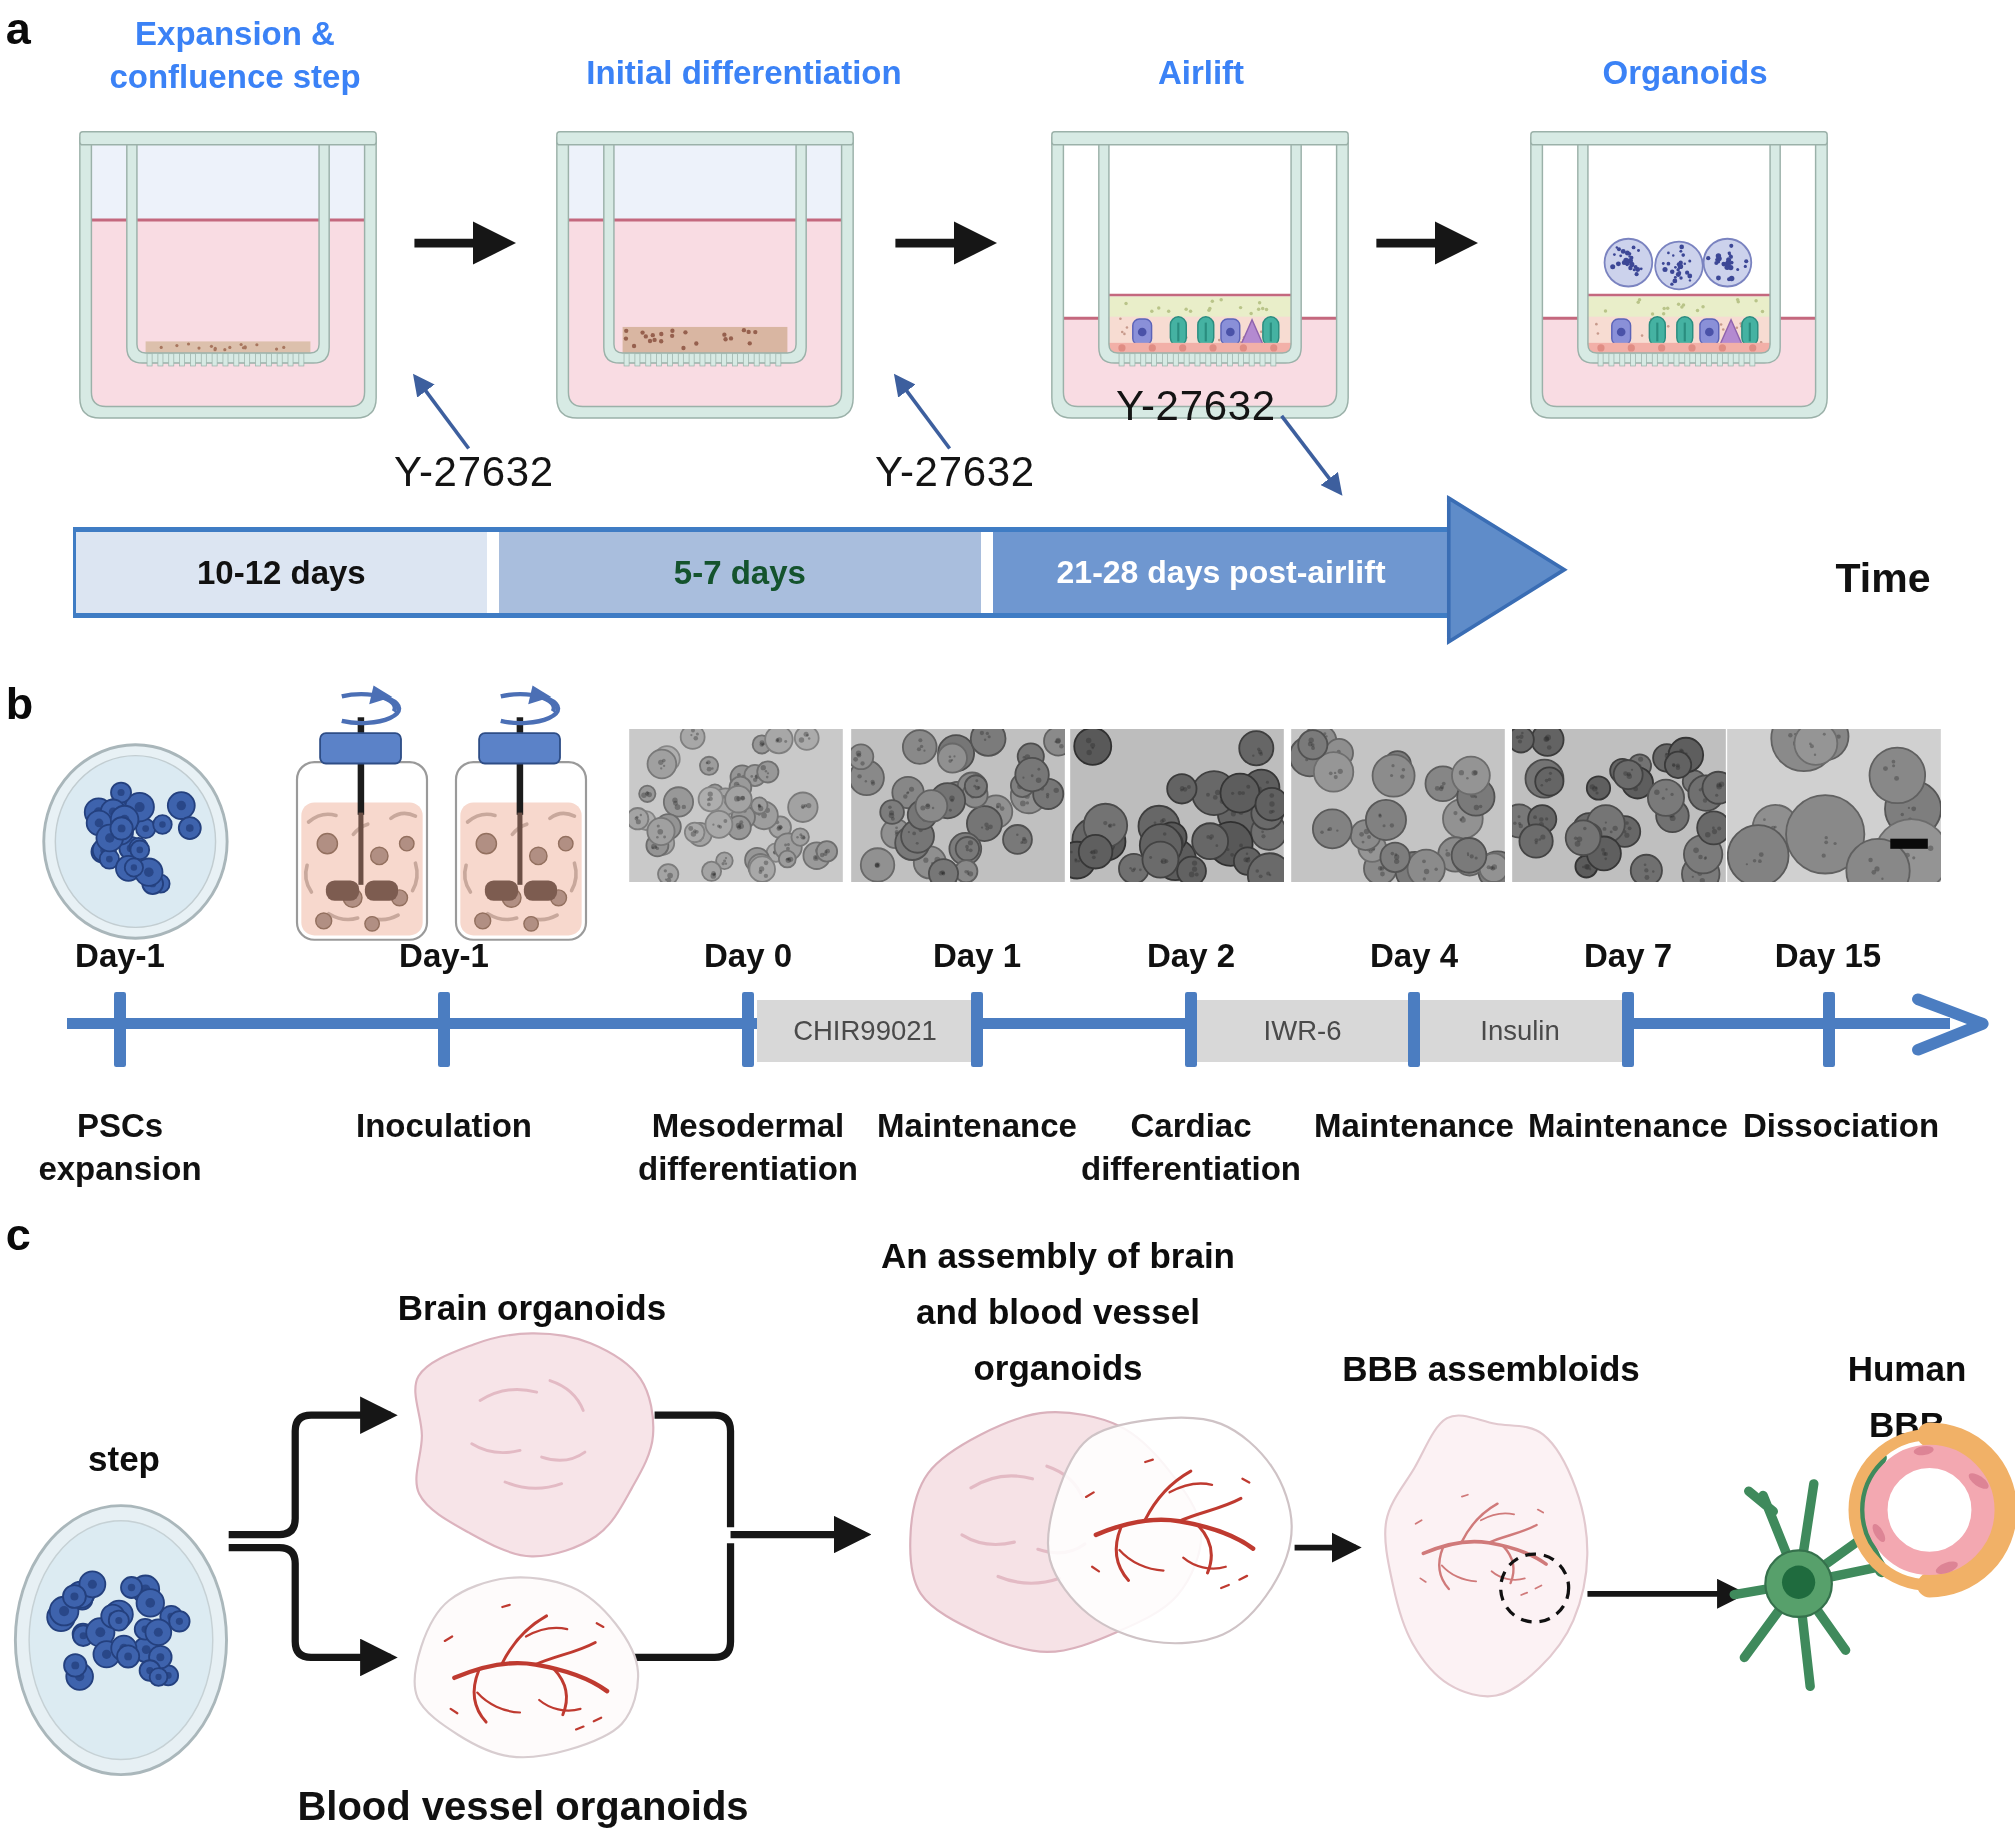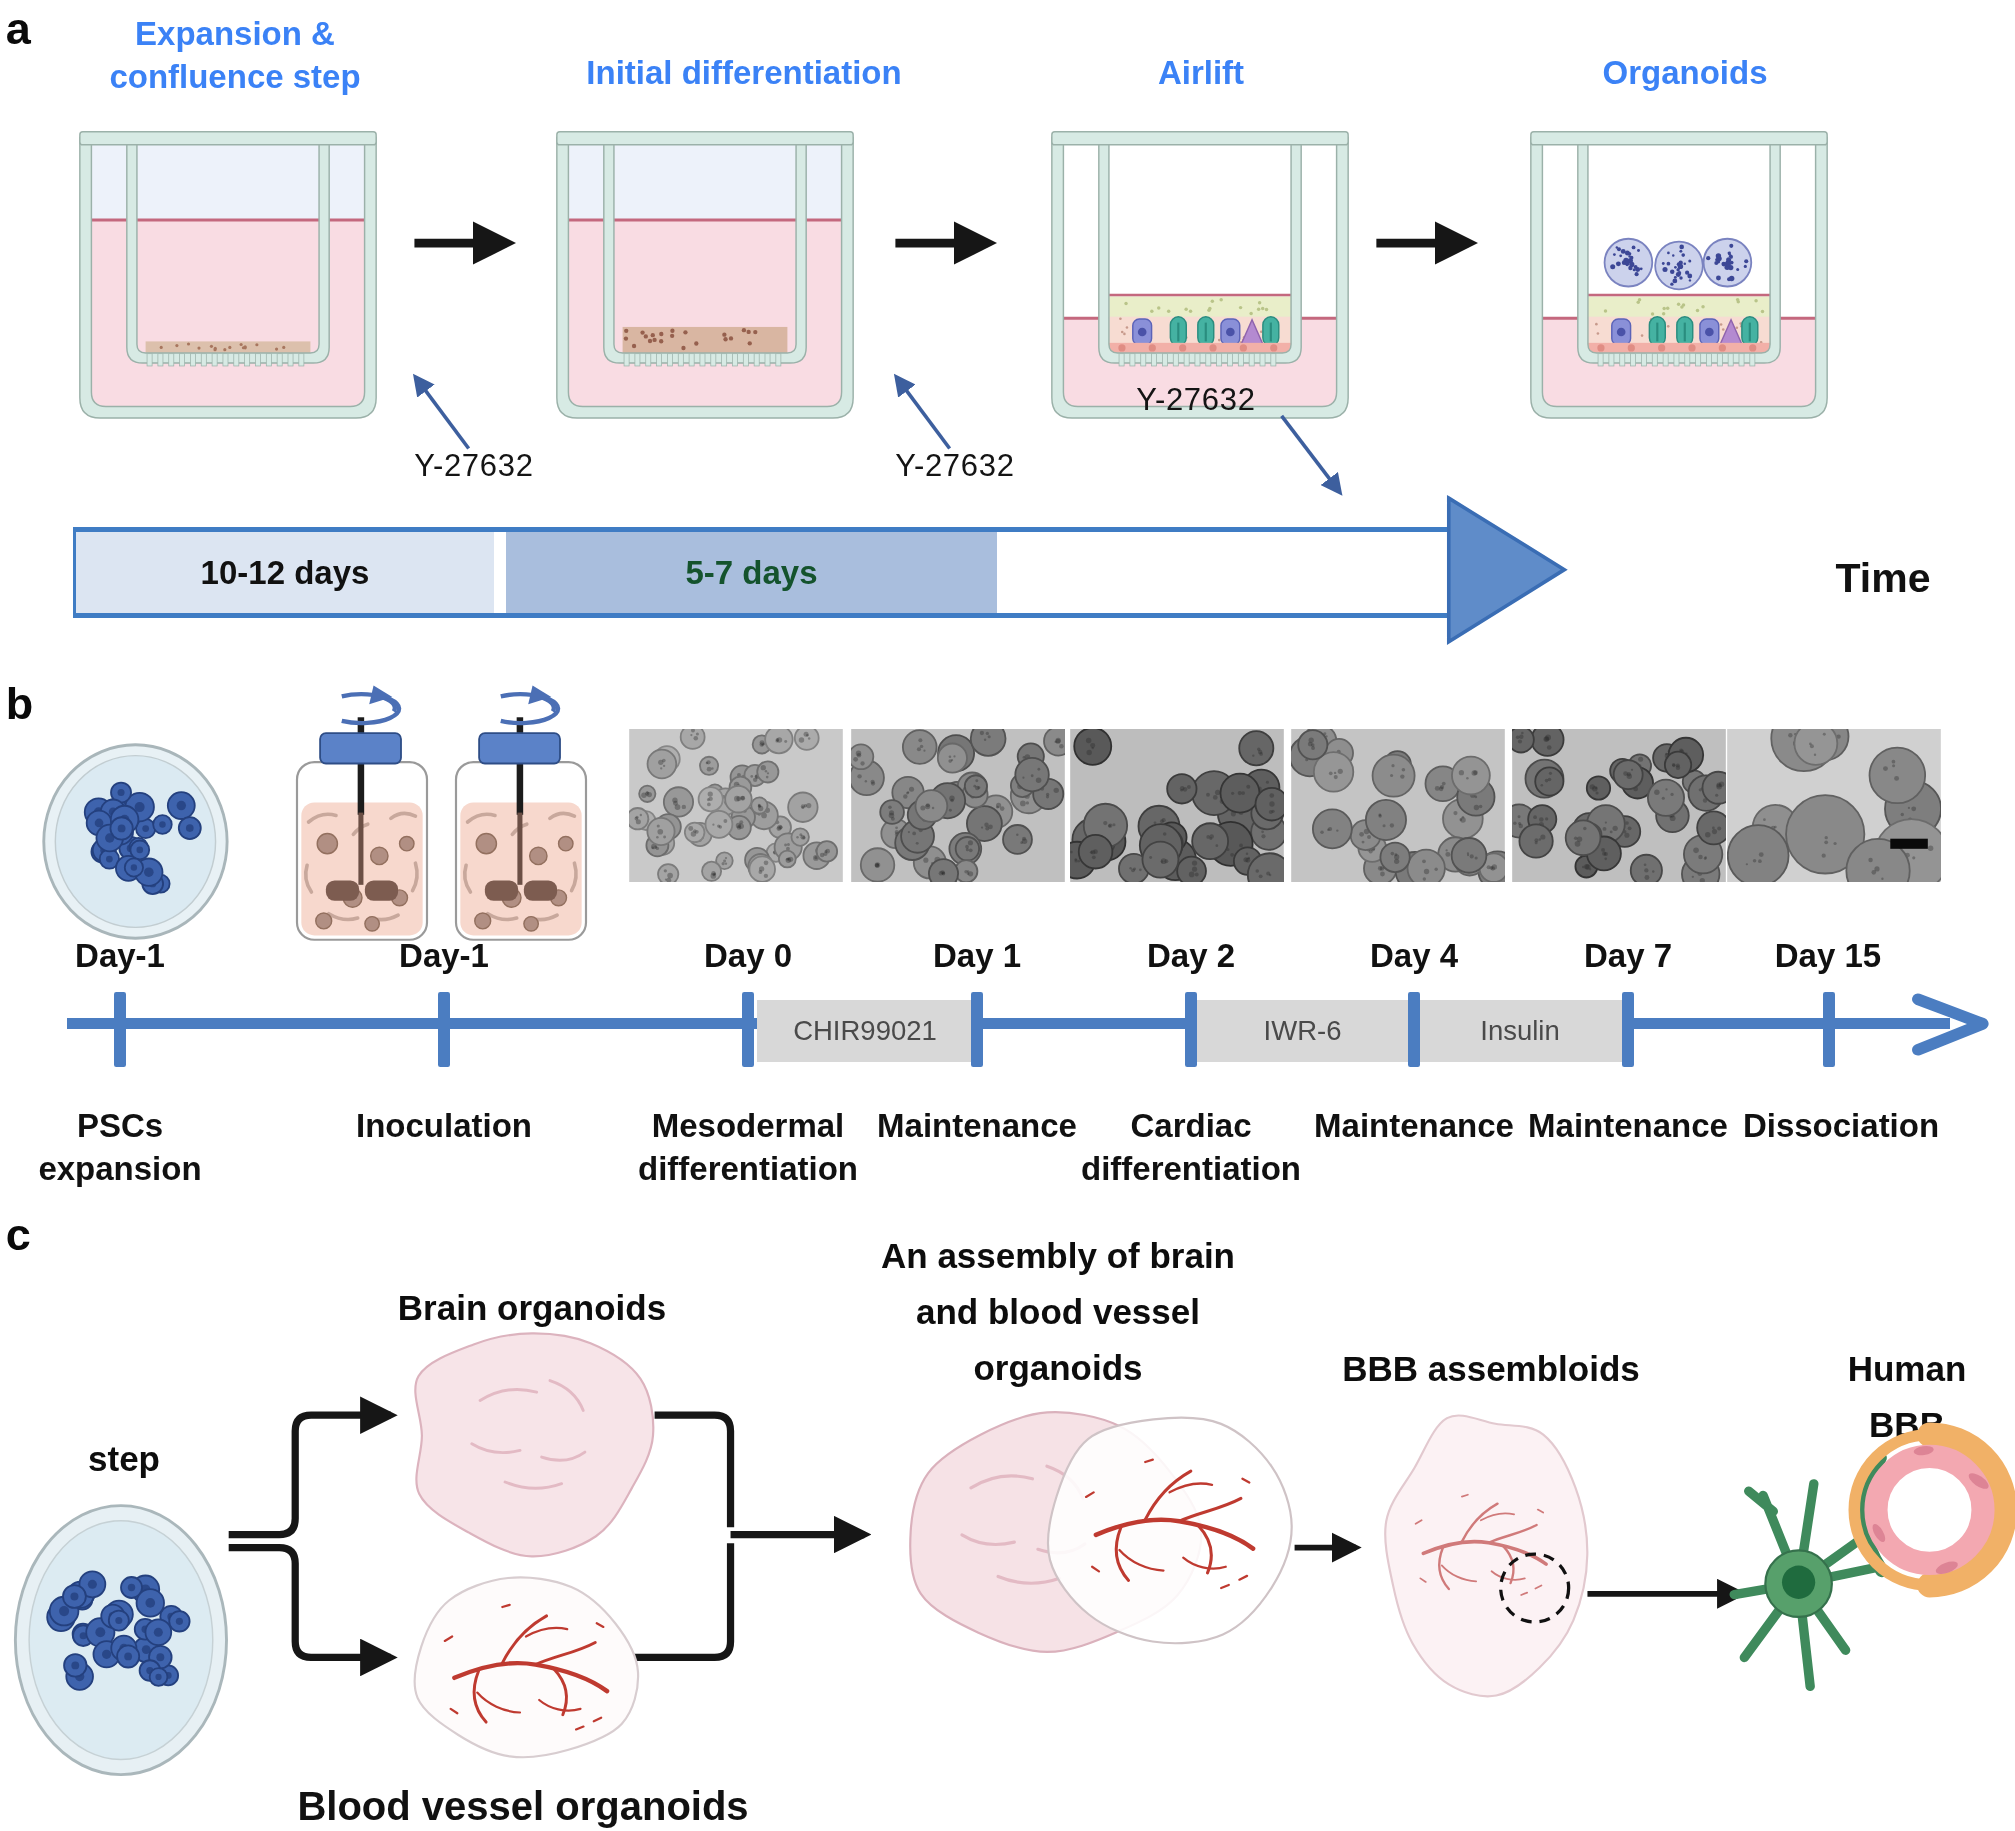--- a/index.html
+++ b/index.html
@@ -3,21 +3,21 @@
 <meta charset="utf-8">
 <style>
   html,body{margin:0;padding:0;background:#fff;}
   #fig{position:relative;width:2015px;height:1831px;background:#ffffff;overflow:hidden;
        font-family:"Liberation Sans",sans-serif;color:#111;}
   .abs{position:absolute;}
   .ctr{transform:translateX(-50%);text-align:center;}
   .pre{white-space:pre-line;}
   .panel-letter{font-size:45px;font-weight:bold;color:#0a0a0a;}
   .stepTitle{font-size:33px;font-weight:bold;line-height:43px;color:#3b82f6;}
-  .y27{font-size:31px;color:#141414;letter-spacing:0.7px;}
+  .y27{font-size:42px;color:#141414;letter-spacing:0.7px;}
   .timeLbl{font-size:41px;font-weight:bold;}
   .tlA{position:absolute;left:73px;top:527px;width:1373px;height:81px;display:flex;
        border-top:5px solid #3f7cc4;border-bottom:5px solid #3f7cc4;border-left:3.6px solid #3f7cc4;gap:12px;}
   .tlA .seg{display:flex;align-items:center;justify-content:center;font-weight:bold;font-size:33px;height:100%;}
   .dayLbl{font-size:33px;font-weight:bold;top:937px;}
   .stageLbl{font-size:33px;font-weight:bold;line-height:43px;top:1104px;}
   .tick{position:absolute;top:992px;width:11.6px;height:75px;background:#4b7dc1;border-radius:2.2px;}
   .tbox{position:absolute;top:1000px;height:62px;background:#d8d8d8;display:flex;align-items:center;justify-content:center;
         font-size:27.5px;color:#4a4a4a;}
   .cTitle{font-size:35px;font-weight:bold;line-height:56px;color:#0d0d0d;}
@@ -388,20 +388,21 @@
     </g>
   </svg>
 
   <div class="abs ctr y27" style="left:474px;top:448px">Y-27632</div>
   <div class="abs ctr y27" style="left:955px;top:448px">Y-27632</div>
   <div class="abs ctr y27" style="left:1196px;top:382px">Y-27632</div>
 
   <div class="tlA">
     <div class="seg" style="width: 418px; background-color: rgb(220, 229, 242); color: rgb(17, 17, 17);">10-12 days</div>
     <div class="seg" style="width: 491px; background-color: rgb(169, 190, 221); color: #14532d;">5-7 days</div>
+    <div class="seg" style="width: 464px; font-size: 32px; background-color: rgb(111, 151, 208); color: rgb(255, 255, 255);">21-28 days post-airlift</div>
   </div>
   <svg class="abs" style="left:1443px;top:492px" width="130" height="156" viewBox="0 0 180 215">
     <polygon points="8,8 168,107 8,207" fill="#5f8cc9" stroke="#3a6db4" stroke-width="5"></polygon>
   </svg>
   <div class="abs ctr timeLbl" style="left:1883px;top:555px">Time</div>
 
   <div class="abs panel-letter" style="left:5.8px;top:678px">b</div>
 
   <svg id="petriB" class="abs" style="left:30px;top:739px" width="208" height="205" viewBox="0 0 288 284">
     <ellipse cx="146" cy="142" rx="127" ry="134" fill="#e8f1f5" stroke="#a9b6ba" stroke-width="4"></ellipse>

